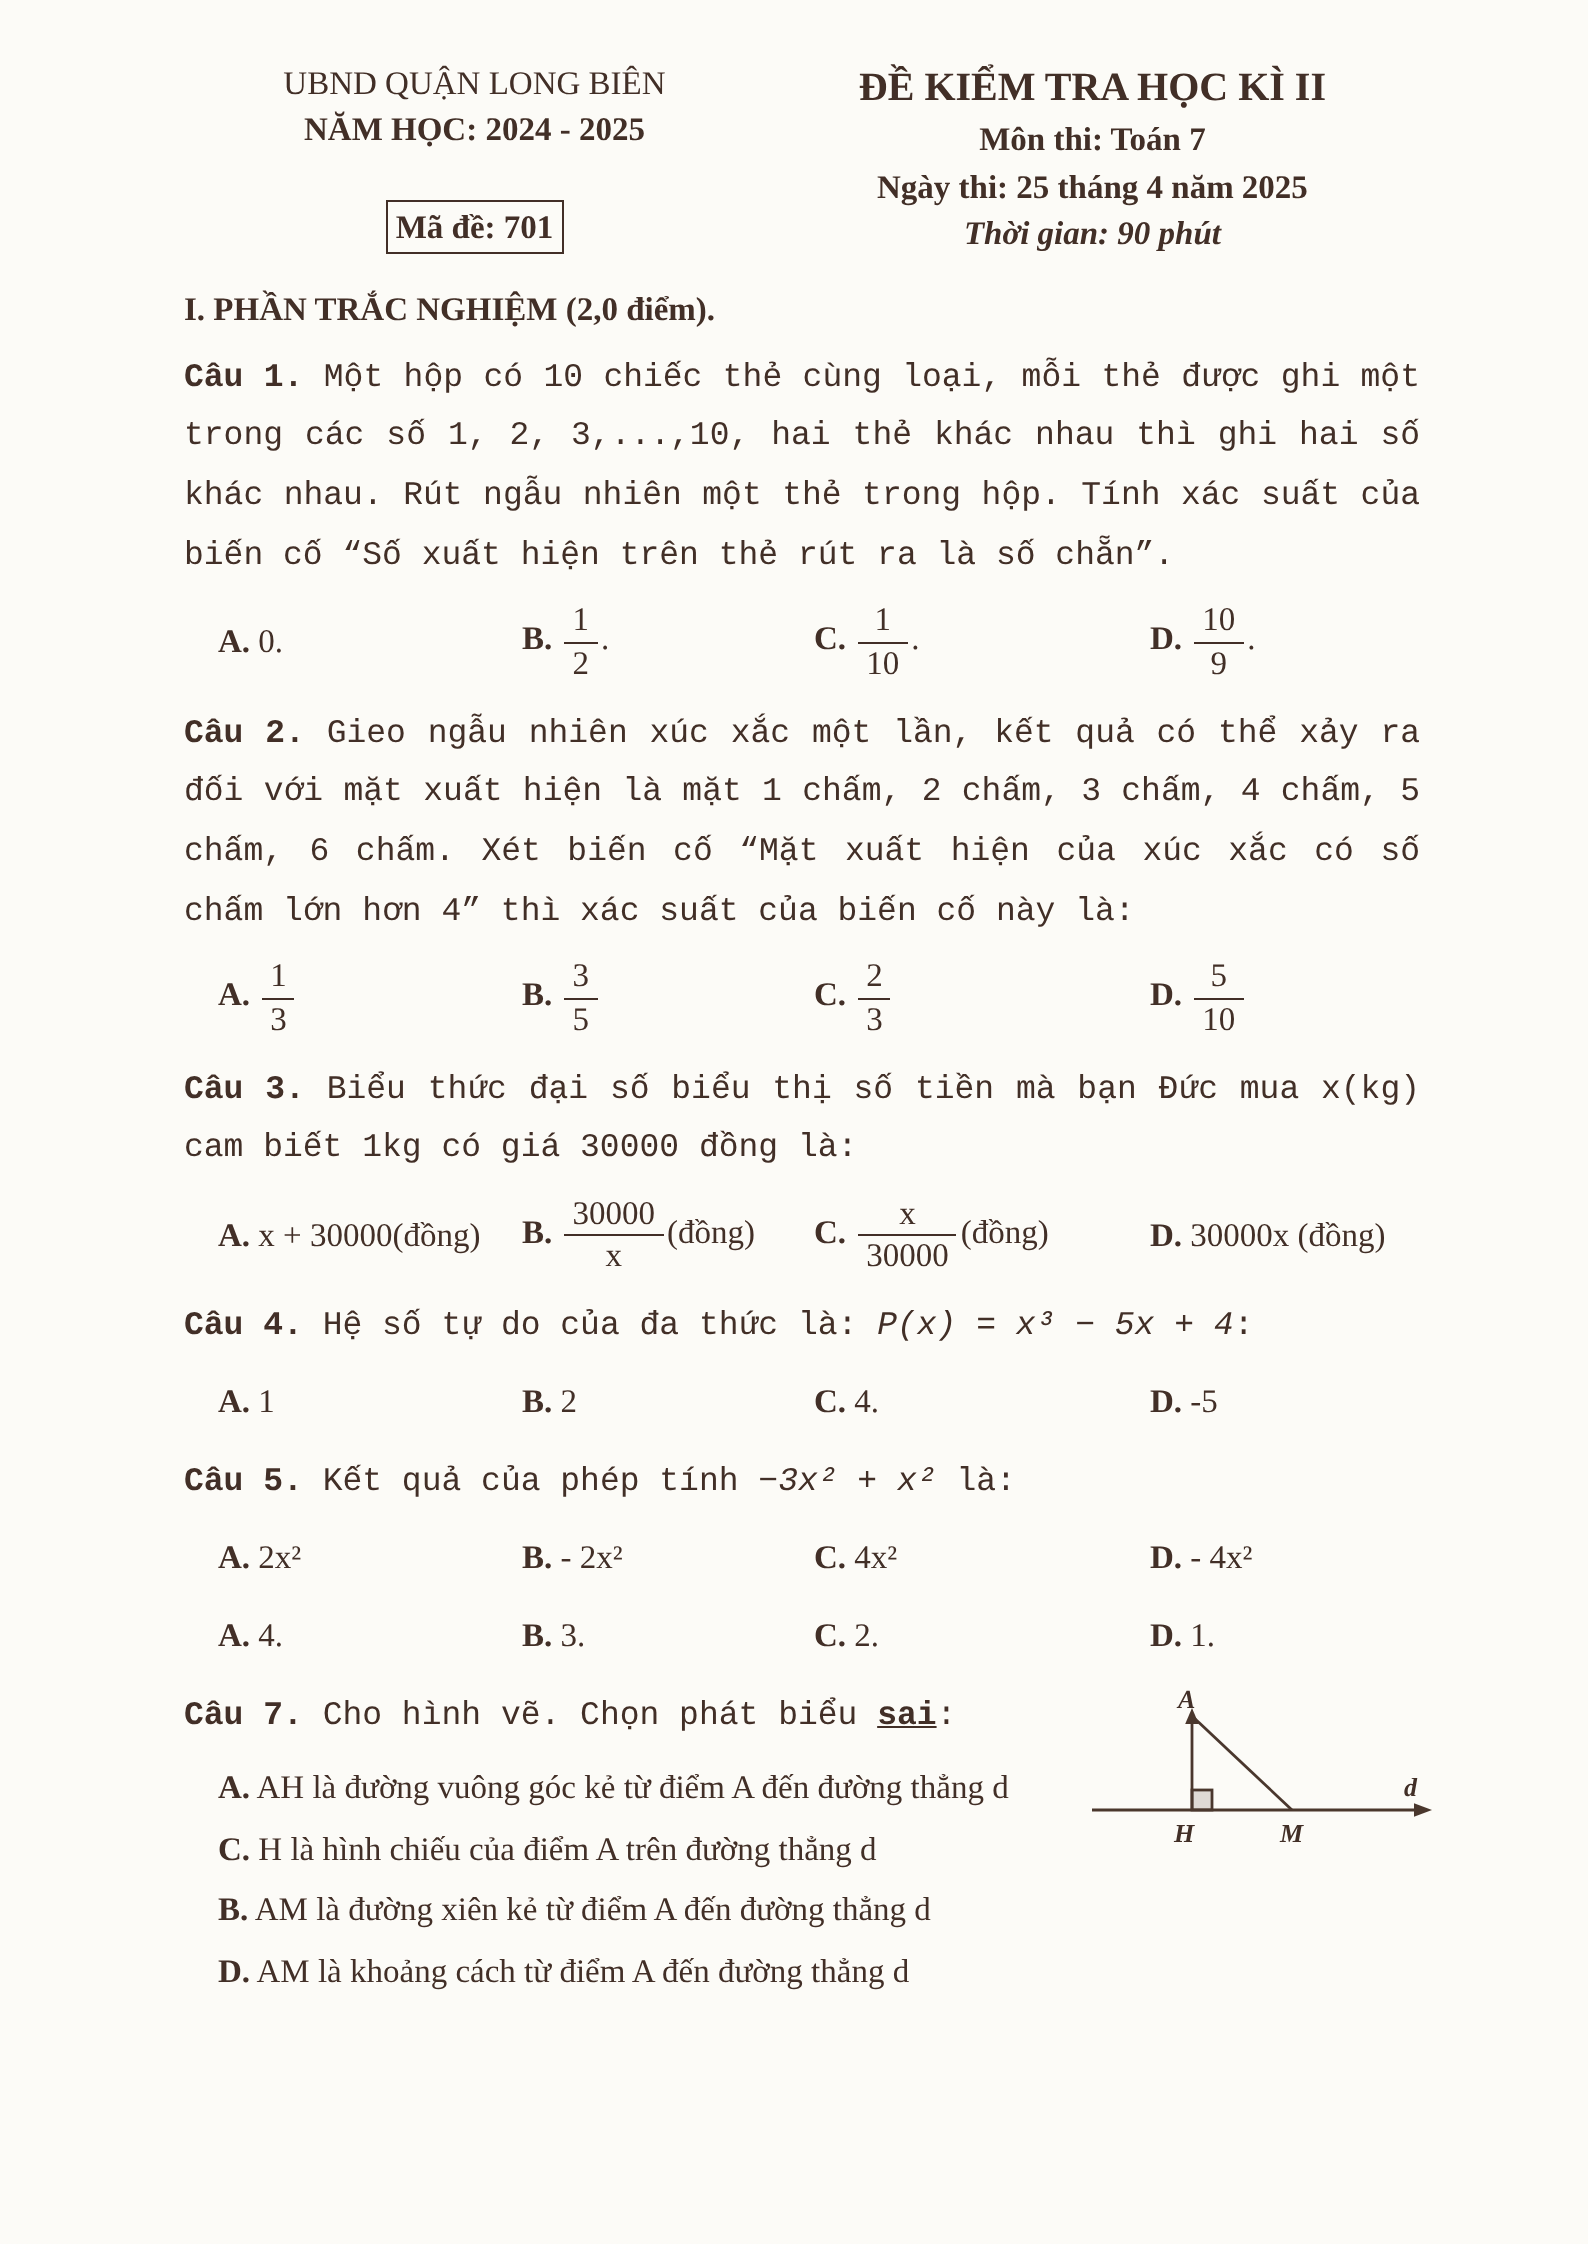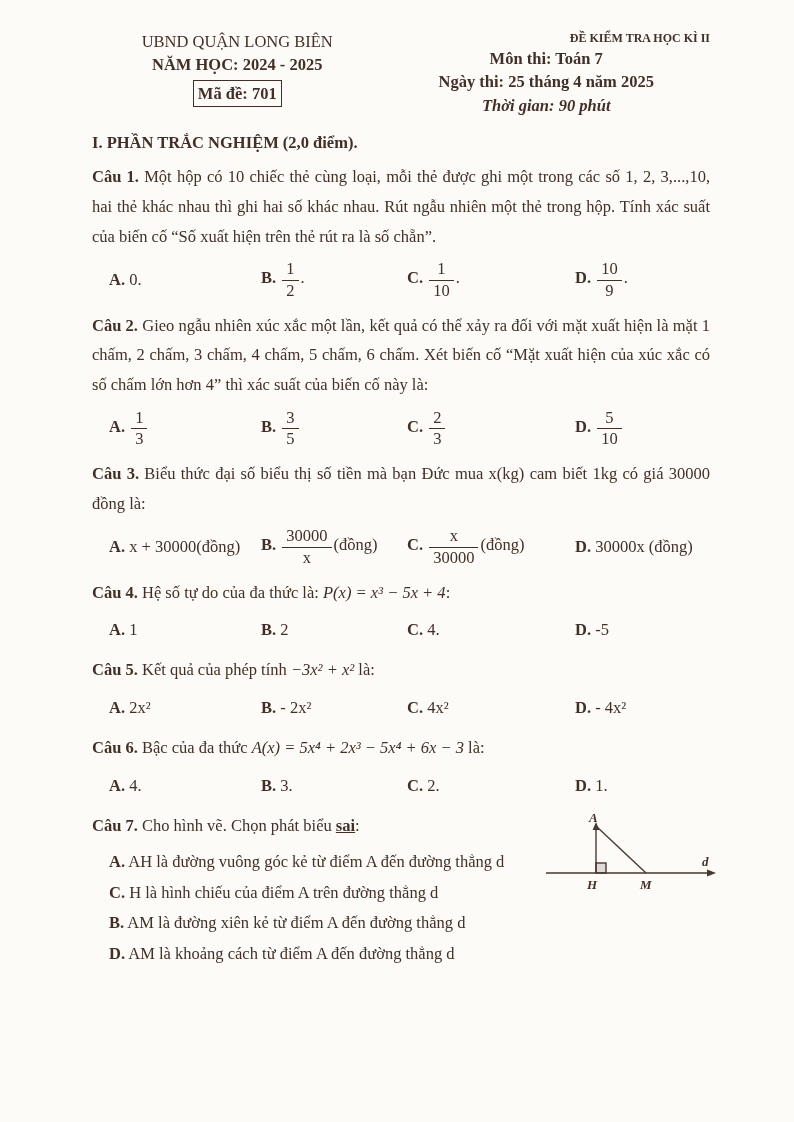--- a/index.html
+++ b/index.html
@@ -9,30 +9,30 @@
     background:#fcfbf7;color:#422f27;
     font-family:"Liberation Serif",serif;font-size:16.5px;
   }
   .sheet{padding:30px 84px 0 92px;}
 
   
   .header{display:flex;align-items:flex-start;}
   .h-left{width:47%;text-align:center;line-height:1.42;}
   .h-right{width:53%;text-align:center;line-height:1.42;}
   .h-left .l2,.h-left .l3{font-weight:bold;}
-  .h-right .r1{font-weight:bold;font-size:12px;text-align:right;}
+  .h-right .r1{font-weight:bold;font-size:20px;}
   .h-right .r2,.h-right .r3{font-weight:bold;}
   .h-right .r4{font-style:italic;font-weight:bold;}
-  .code-box{display:inline-block;margin-top:3px;border:1.6px solid currentColor;padding:1px 4px;font-weight:bold;}
+  .code-box{display:inline-block;margin-top:23px;border:1.6px solid currentColor;padding:1px 4px;font-weight:bold;}
 
   .sec-title{font-weight:bold;margin:16px 0 0;font-family:Liberation Serif, serif;}
   .instruction{font-weight:bold;font-style:italic;margin:10px 0 0;}
 
   
-  .q-text{margin:9px 0 2px;text-align:justify;line-height:1.8;}
+  .q-text{margin:9px 0 2px;text-align:justify;line-height:1.8;font-family:Liberation Mono, monospace;}
   .q-label{font-weight:bold;}
   .q-math{font-style:italic;}
   .q-em{font-weight:bold;text-decoration:underline;}
   .options{margin:7px 0 5px;}
   .options.row{
     display:grid;grid-template-columns:152px 146px 168px 1fr;
     padding-left:17px;align-items:center;min-height:32px;
   }
   .options.row .option{display:block;white-space:nowrap;}
   .options.stack{padding-left:17px;}
@@ -115,21 +115,20 @@
       <section class="question">
     <p class="q-text"><b class="q-label">Câu 5.</b> <span class="q-body">Kết quả của phép tính </span><i class="q-math">−3x² + x²</i><span class="q-post"> là:</span><b class="q-em"></b><span class="q-tail"></span></p>
     <div class="options row">
           <span class="option"><b class="opt-label">A.</b> <span class="opt-text">2x²</span><span class="opt-post"></span></span>
           <span class="option"><b class="opt-label">B.</b> <span class="opt-text">- 2x²</span><span class="opt-post"></span></span>
           <span class="option"><b class="opt-label">C.</b> <span class="opt-text">4x²</span><span class="opt-post"></span></span>
           <span class="option"><b class="opt-label">D.</b> <span class="opt-text">- 4x²</span><span class="opt-post"></span></span>
         </div>
   </section>
       <section class="question">
-    <p class="q-text"><b class="q-label">Câu 6.</b> <span class="q-body">Bậc của đa thức </span><i class="q-math">A(x) = 5x⁴ + 2x³ − 5x⁴ + 6x − 3</i><span class="q-post"> là:</span><b class="q-em"></b><span class="q-tail"></span></p>
     <div class="options row">
           <span class="option"><b class="opt-label">A.</b> <span class="opt-text">4.</span><span class="opt-post"></span></span>
           <span class="option"><b class="opt-label">B.</b> <span class="opt-text">3.</span><span class="opt-post"></span></span>
           <span class="option"><b class="opt-label">C.</b> <span class="opt-text">2.</span><span class="opt-post"></span></span>
           <span class="option"><b class="opt-label">D.</b> <span class="opt-text">1.</span><span class="opt-post"></span></span>
         </div>
   </section>
       <section class="question with-figure">
     <p class="q-text"><b class="q-label">Câu 7.</b> <span class="q-body">Cho hình vẽ. Chọn phát biểu </span><i class="q-math"></i><span class="q-post"></span><b class="q-em">sai</b><span class="q-tail">:</span></p>
     <div class="options stack">

